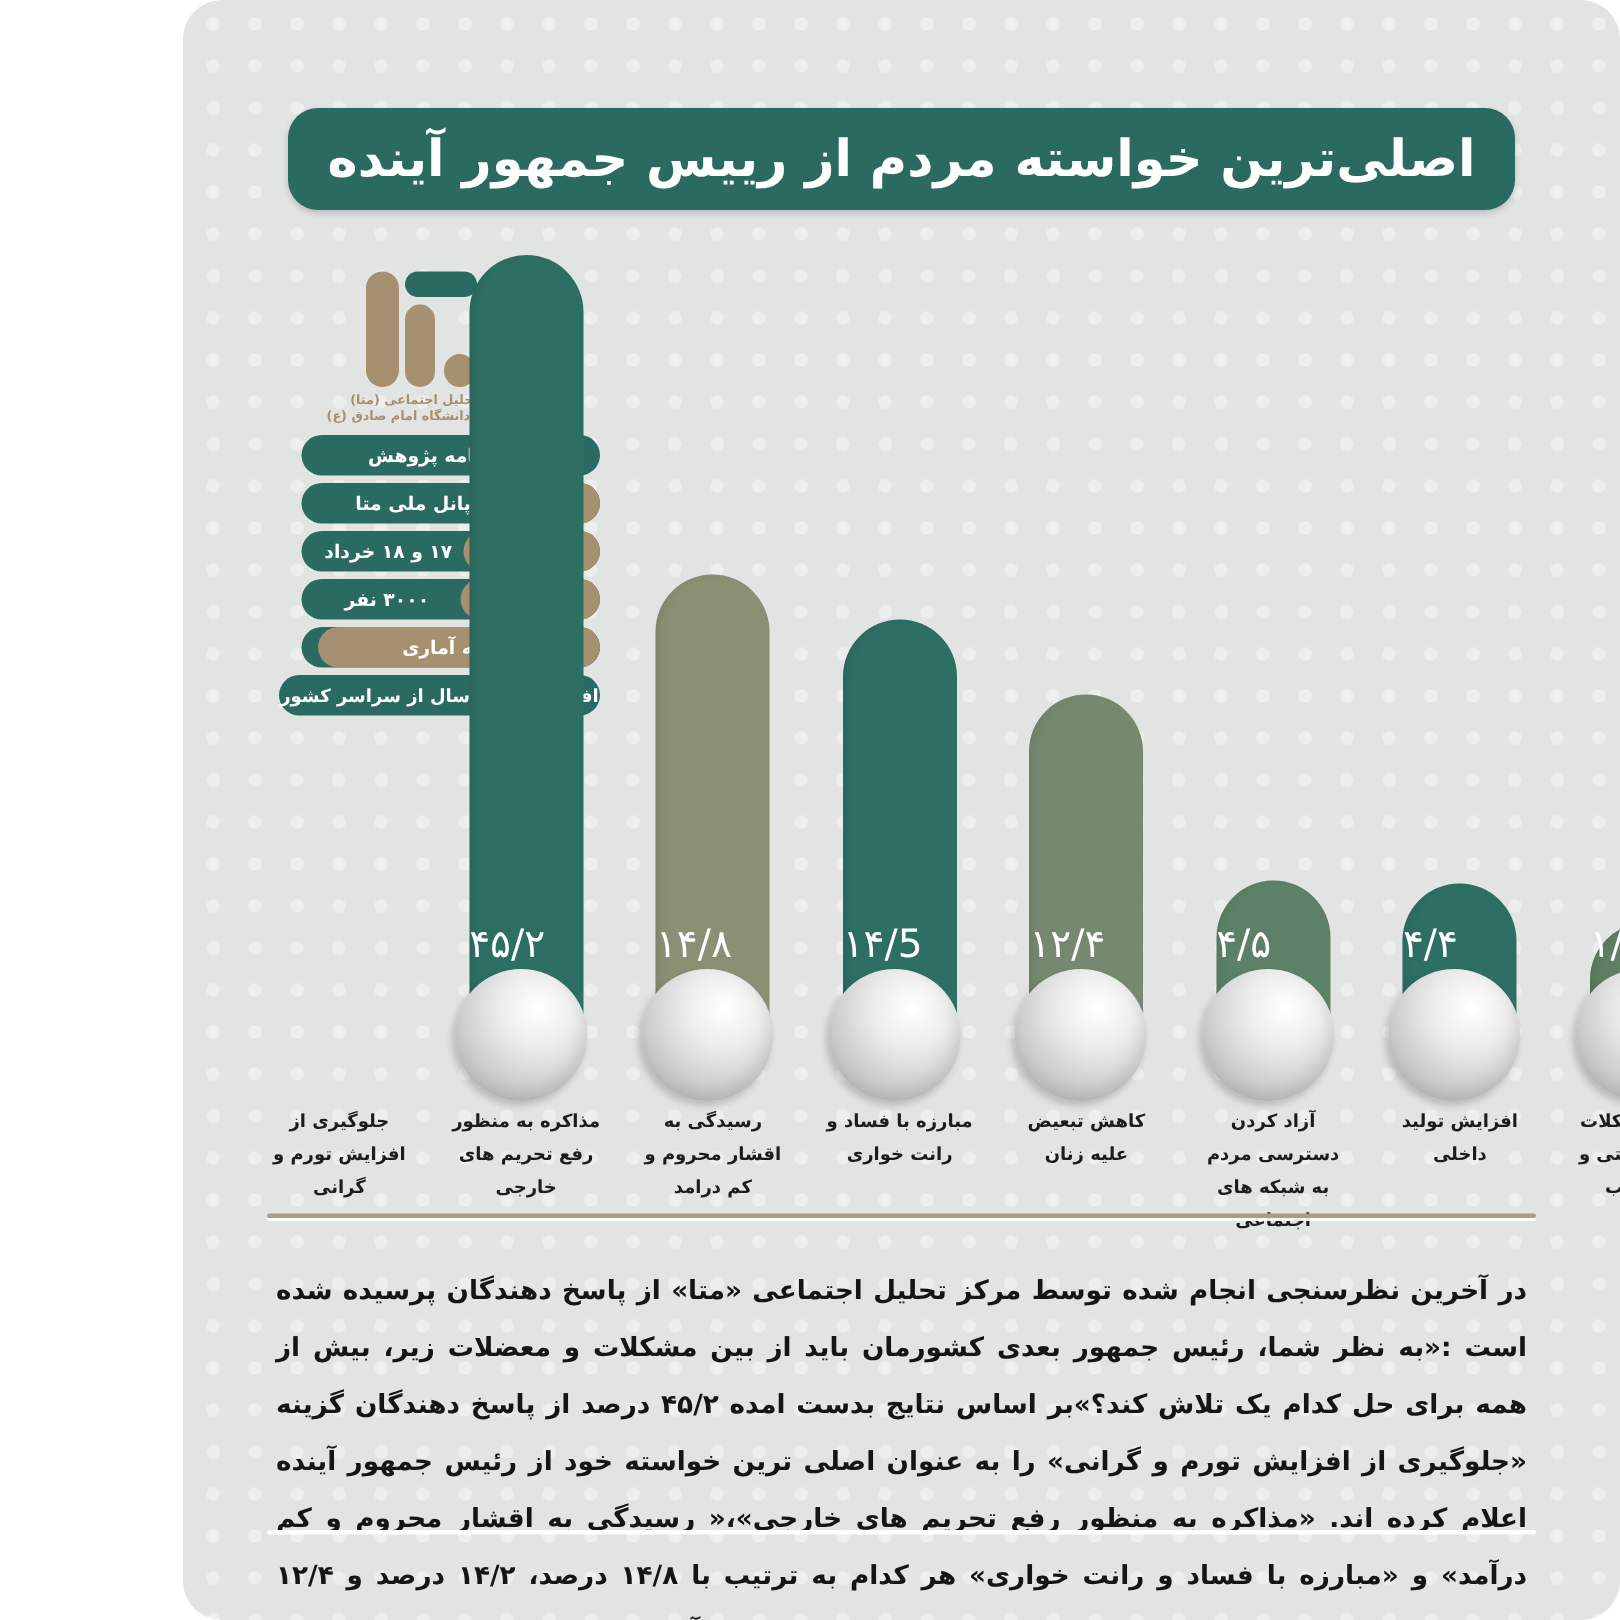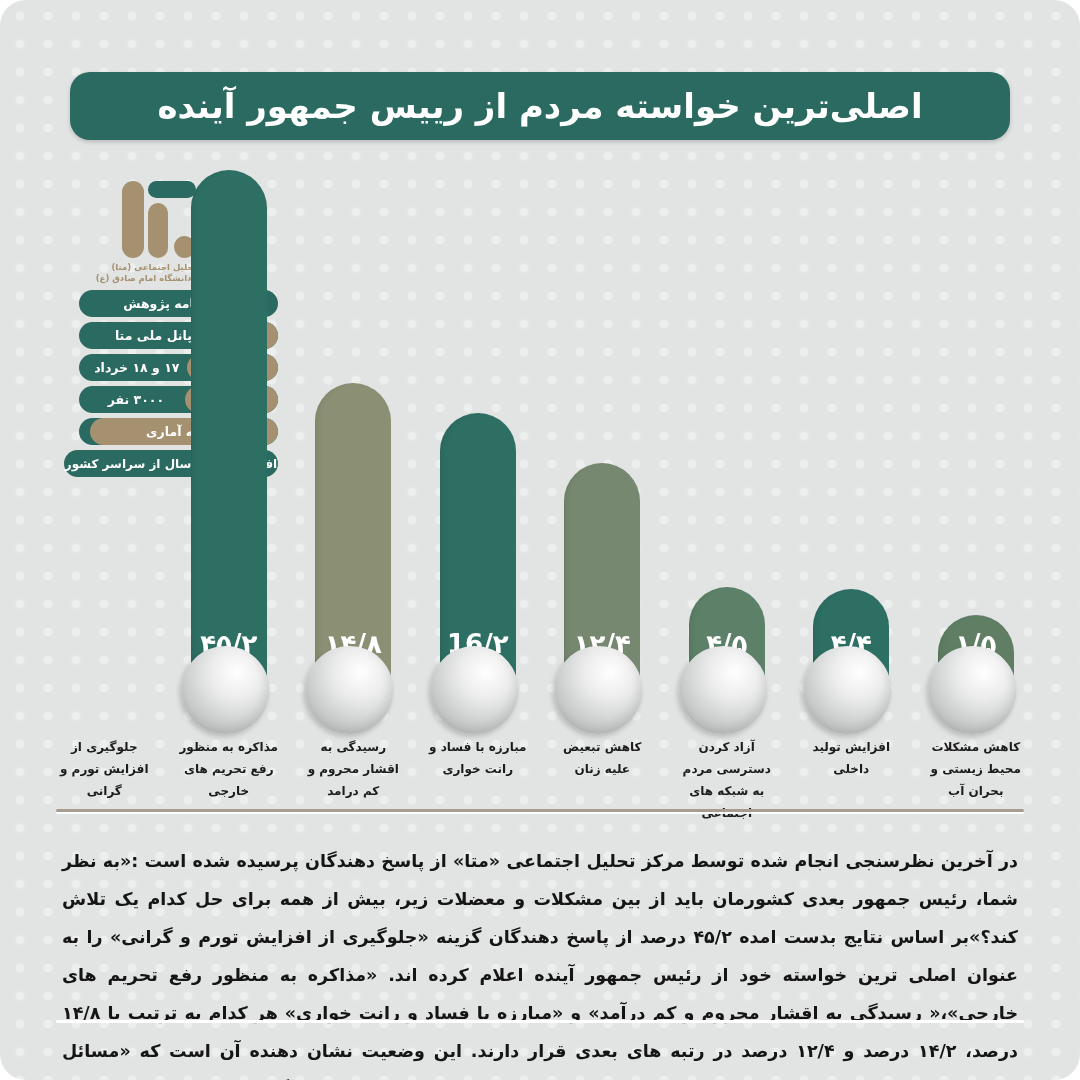--- a/index.html
+++ b/index.html
@@ -1,18 +1,18 @@
 <!DOCTYPE html>
 <html lang="fa" dir="rtl"><head>
 <meta charset="utf-8">
 <style>
   html,body{margin:0;padding:0;background:#ffffff;}
   body{width:1080px;height:1080px;font-family:"DejaVu Sans",sans-serif;}
   .page{
-    position:relative;width:1080px;height:1080px;overflow:hidden;
+    position:relative;width:958px;height:1080px;overflow:hidden;
     border-radius:26px;
     background-color:#e2e4e3;
     background-image:radial-gradient(circle,#edefee 4px,rgba(0,0,0,0) 5px);
     background-size:28px 28px;
     background-position:6px 2px;
   }
   
   .header{
     position:absolute;left:70px;right:70px;top:72px;height:68px;
     border-radius:20px;display:flex;align-items:center;justify-content:center;
@@ -38,22 +38,22 @@
   .pill.tan-over{overflow:hidden;}
   .pill.tan-over .inner{position:absolute;top:0;right:0;left:11px;bottom:0;border-radius:14px;
                         display:flex;align-items:center;justify-content:center;}
   .pill.wide{width:214px;font-size:12px;}
   
   .bars{position:absolute;left:42px;top:168px;width:996px;height:560px;
         display:grid;grid-template-columns:repeat(8,1fr);}
   .bar-col{position:relative;}
   .tube{position:absolute;bottom:0;left:50%;transform:translateX(-50%);width:76px;border-radius:40px;
         box-shadow:inset 4px -2px 10px -6px rgba(0,0,0,0.25);}
-  .bar-value{position:absolute;bottom:70px;left:0;right:0;text-align:center;color:#fff;
-             font-size:26px;font-weight:bold;line-height:28px;z-index:3;}
+  .bar-value{position:absolute;bottom:84px;left:0;right:0;text-align:left;color:#fff;
+             font-size:26px;font-weight:normal;line-height:28px;z-index:3;}
   .ball{position:absolute;bottom:-6px;left:50%;transform:translateX(-54%);width:88px;height:88px;border-radius:50%;
         background:radial-gradient(circle at 63% 30%, #ffffff 0%, #ededee 30%, #d4d6d5 55%, #bcbebd 78%, #a4a6a5 100%);
         box-shadow:-2px 3px 5px rgba(0,0,0,0.18), inset -4px -5px 9px rgba(0,0,0,0.07);z-index:2;}
   .cat-labels{position:absolute;left:42px;top:736px;width:996px;
               display:grid;grid-template-columns:repeat(8,1fr);}
   .cat-label{display:flex;justify-content:center;}
   .cat-label span{display:inline-block;max-width:104px;text-align:center;
                   font-size:12px;font-weight:bold;color:#1c1c1c;line-height:22px;}
   
   .divider-top{position:absolute;left:56px;right:56px;top:809px;height:3px;background:#a69d90;
@@ -132,21 +132,21 @@
         <div class="ball"></div>
       </div>
       <div class="bar-col">
         <div class="tube" style="height: 265px; background: rgb(119, 136, 112);">
           <div class="bar-value">۱۲/۴</div>
         </div>
         <div class="ball"></div>
       </div>
       <div class="bar-col">
         <div class="tube" style="height: 315px; background: rgb(46, 111, 99);">
-          <div class="bar-value">16/۲</div>
+          <div class="bar-value">۱۴/5</div>
         </div>
         <div class="ball"></div>
       </div>
       <div class="bar-col">
         <div class="tube" style="height: 345px; background: rgb(139, 143, 116);">
           <div class="bar-value">۱۴/۸</div>
         </div>
         <div class="ball"></div>
       </div>
       <div class="bar-col">

